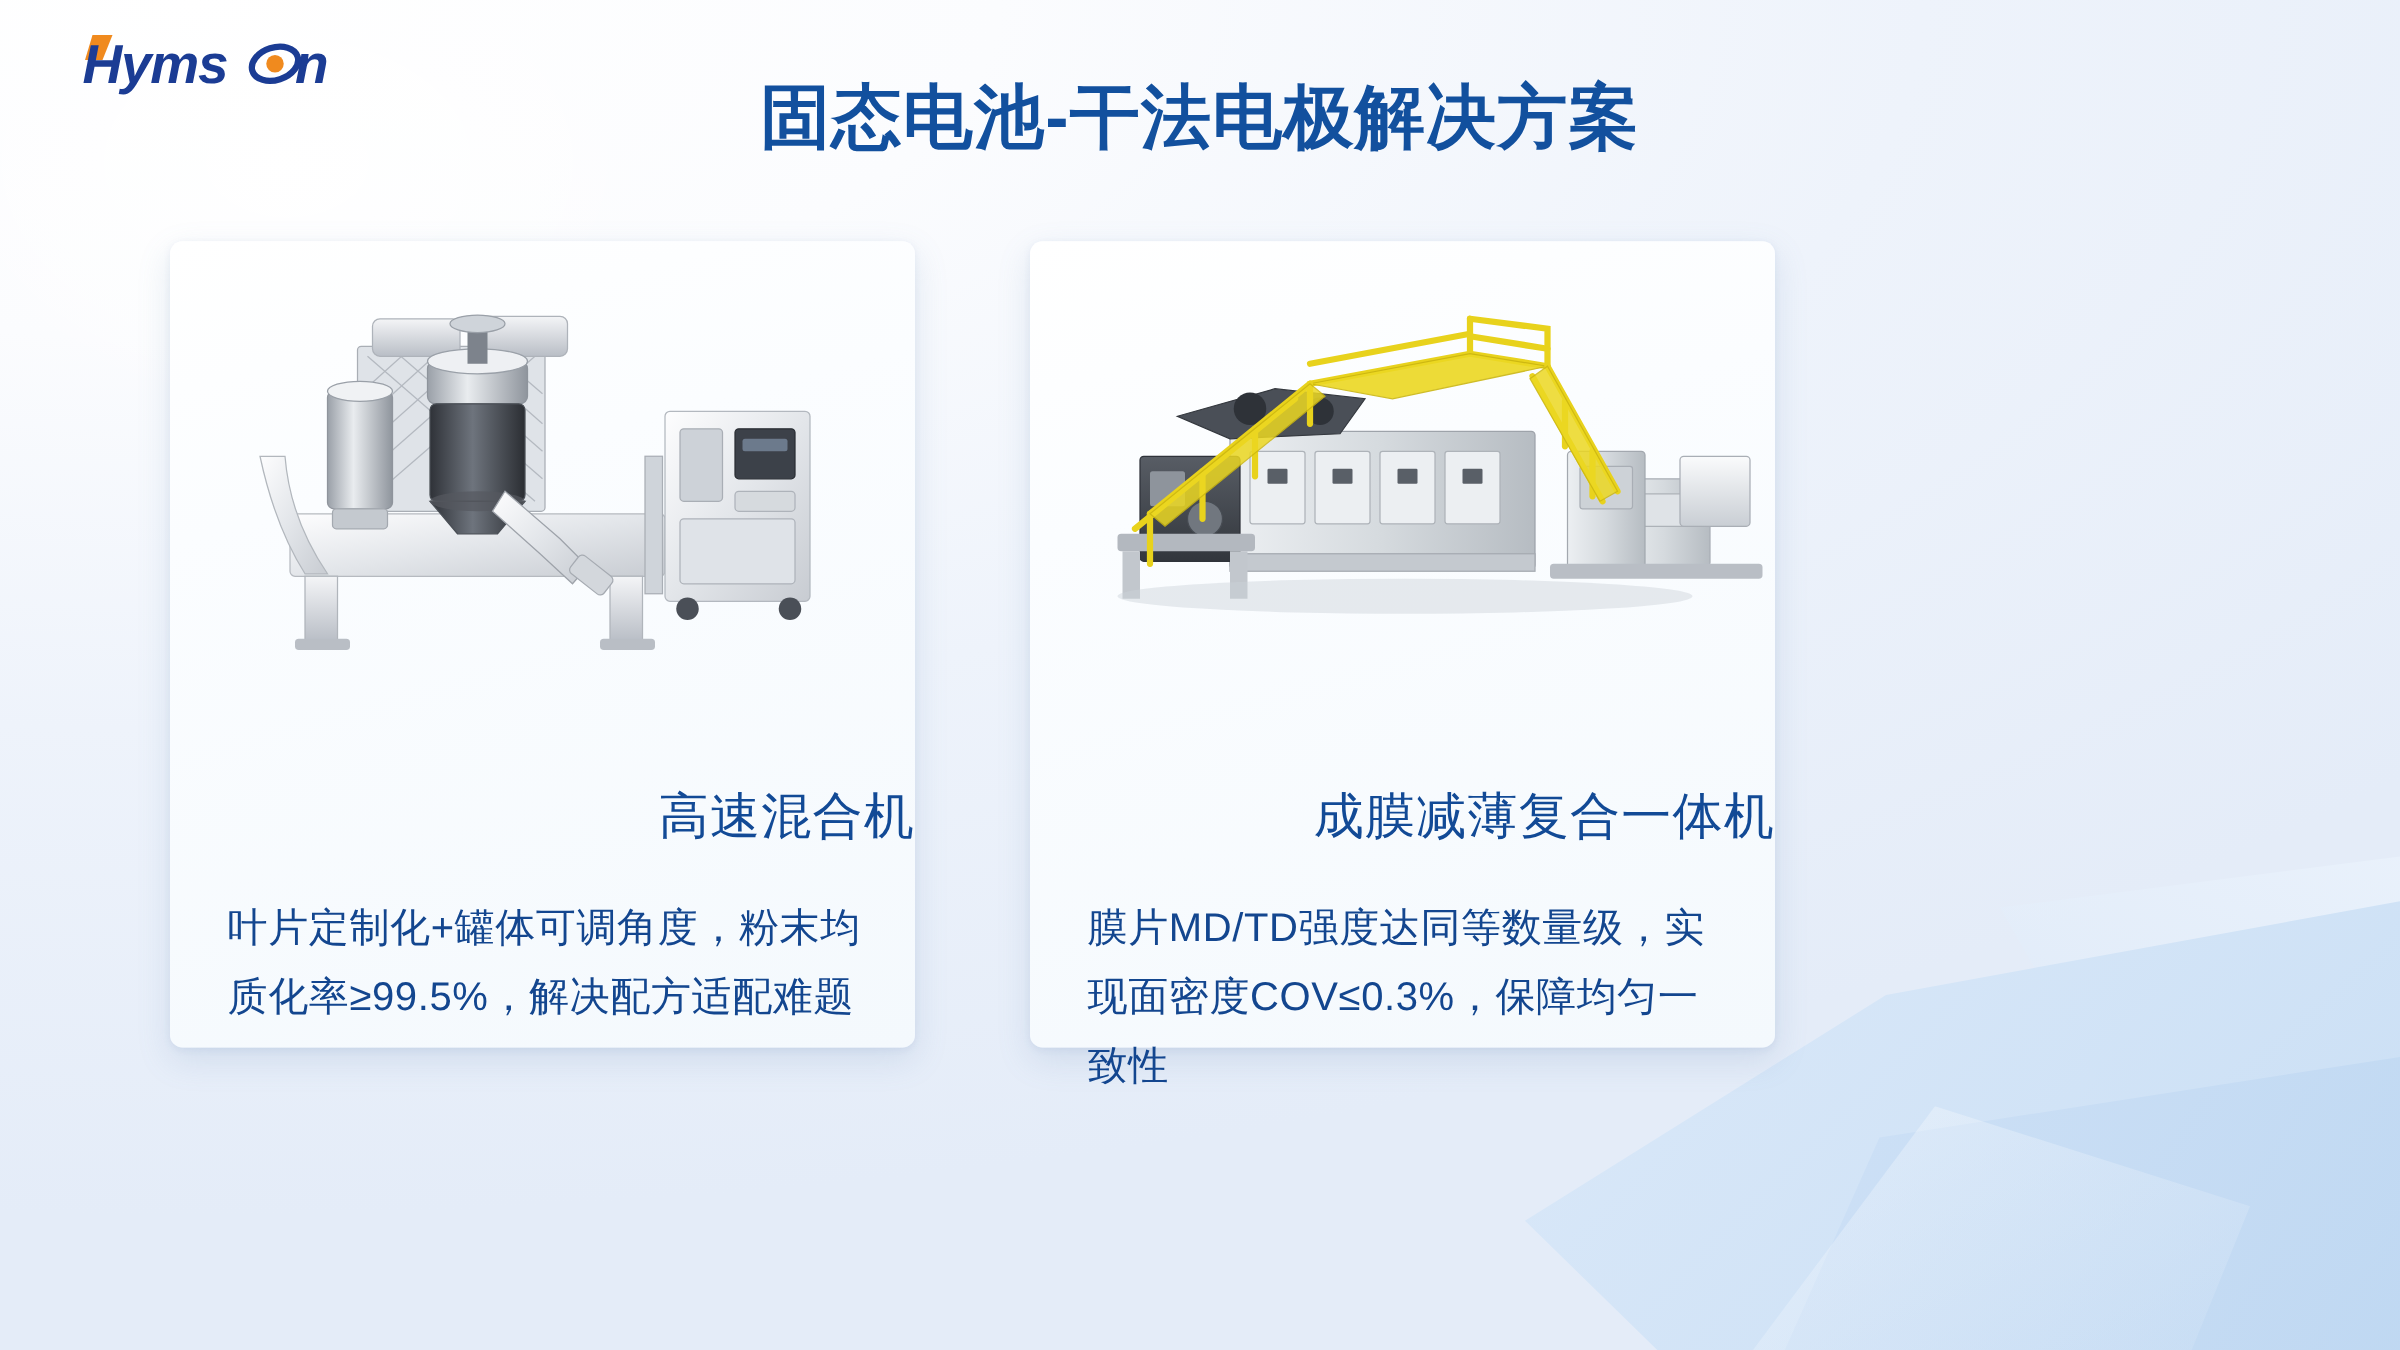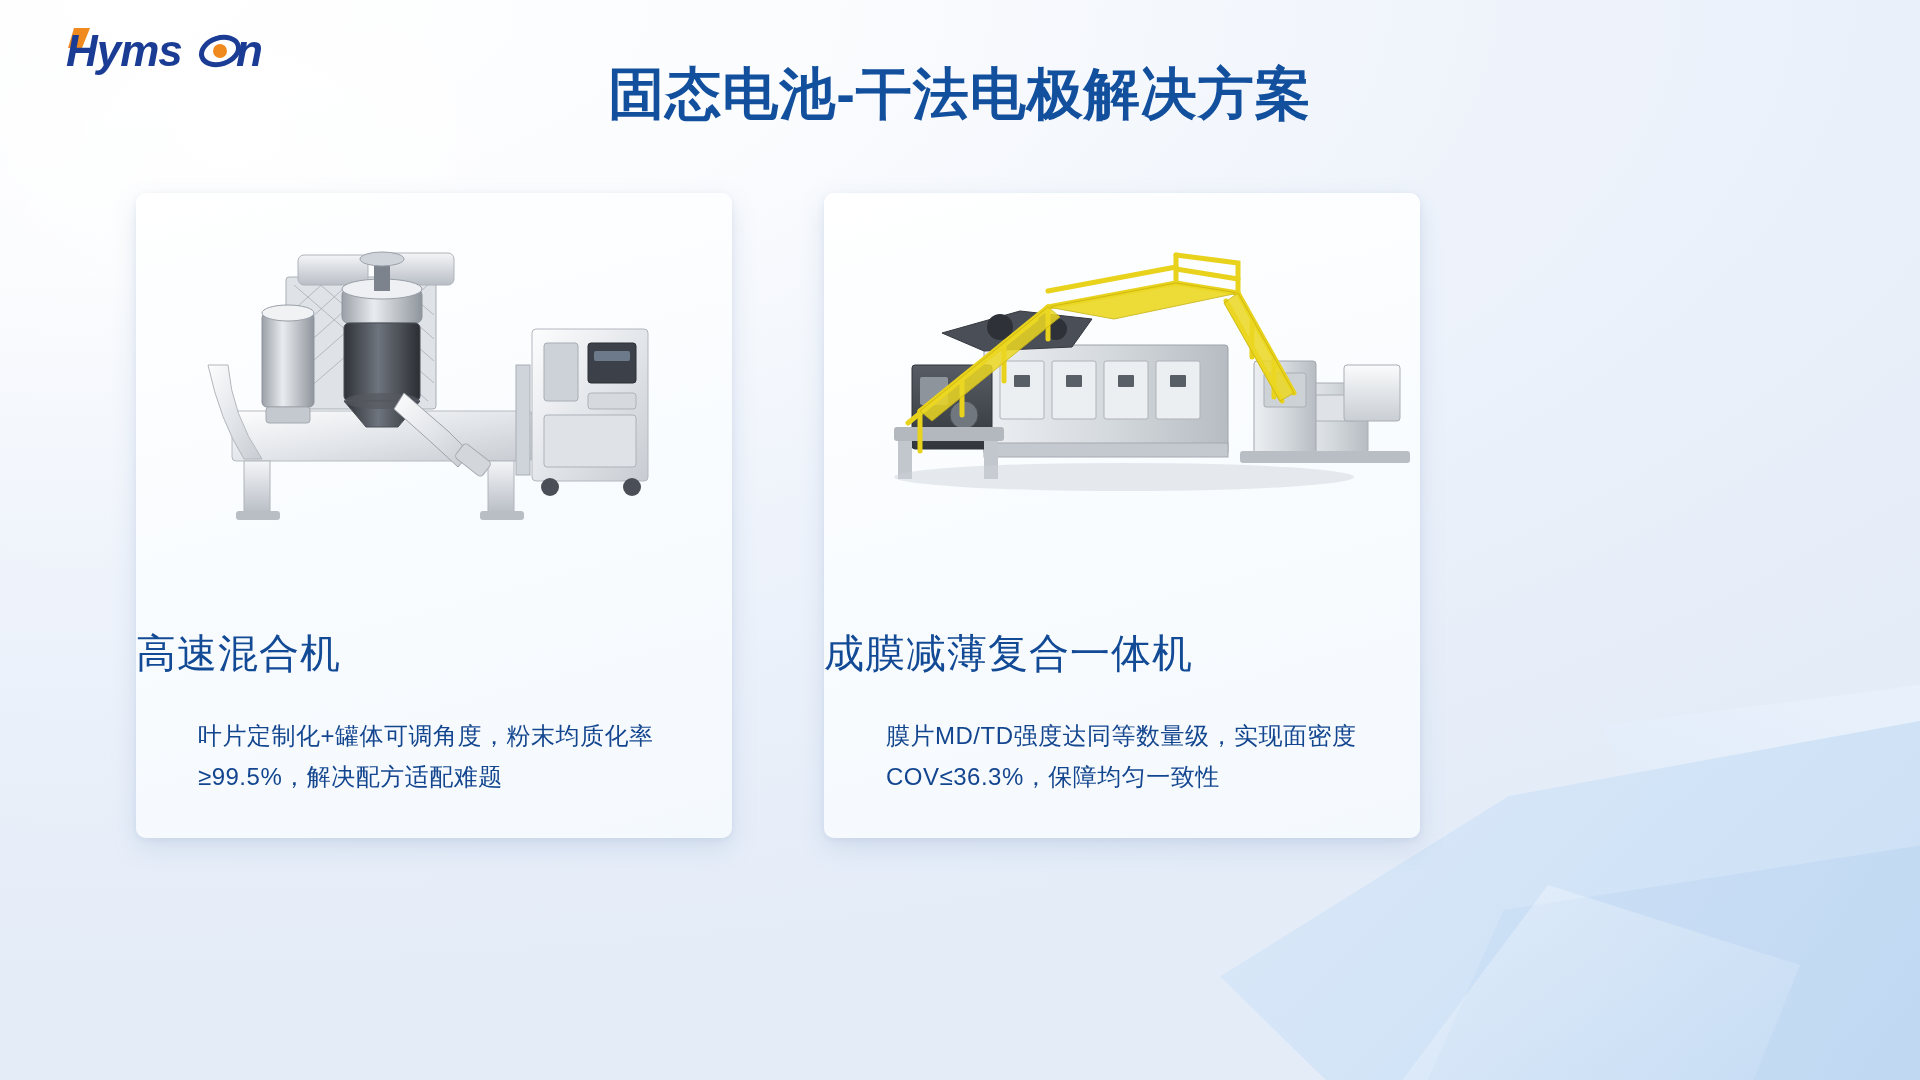--- a/index.html
+++ b/index.html
@@ -77,29 +77,29 @@
   #card-1 { left:136px; }
   #card-2 { left:824px;padding-left:18px; }
 
   .card-media {
     position:absolute; left:0; right:0; top:22px; height:330px;
   }
   .card-media svg { display:block; width:100%; height:100%; }
 
   .card-title {
     position:absolute; left:0; right:0; top:440px;
-    text-align:left;
+    text-align:right;
     font-size:40px;
     color:#124a96;
     letter-spacing:1px;
     line-height:1;
   }
   .card-body {
-    position:absolute; left:62px; right:40px; top:522px;
-    font-size:24px;
+    position:absolute; left:46px; right:40px; top:522px;
+    font-size:32px;
     line-height:1.72;
     color:#13468f;
     letter-spacing:.5px;
   }
 </style>
 </head>
 <body>
 
 <div id="slide">
 
@@ -285,16 +285,16 @@
           <path d="M402 86 L458 186"></path>
           <path d="M428 106 L428 142"></path>
           <path d="M450 146 L450 182"></path>
         </g>
         <path d="M414 78 L470 178 L456 186 L400 88 Z" fill="#ecd822" opacity=".85" stroke="#cbb611"></path>
 
         <ellipse cx="300" cy="262" rx="230" ry="14" fill="#cdd3da" opacity=".45"></ellipse>
       </svg>
     </div>
     <div class="card-title">成膜减薄复合一体机</div>
-    <div class="card-body">膜片MD/TD强度达同等数量级，实现面密度COV≤36.3%，保障均匀一致性</div>
+    <div class="card-body">膜片MD/TD强度达同等数量级，实现面密度COV≤0.3%，保障均匀一致性</div>
   </div>
 
 </div>
 
 </body></html>

